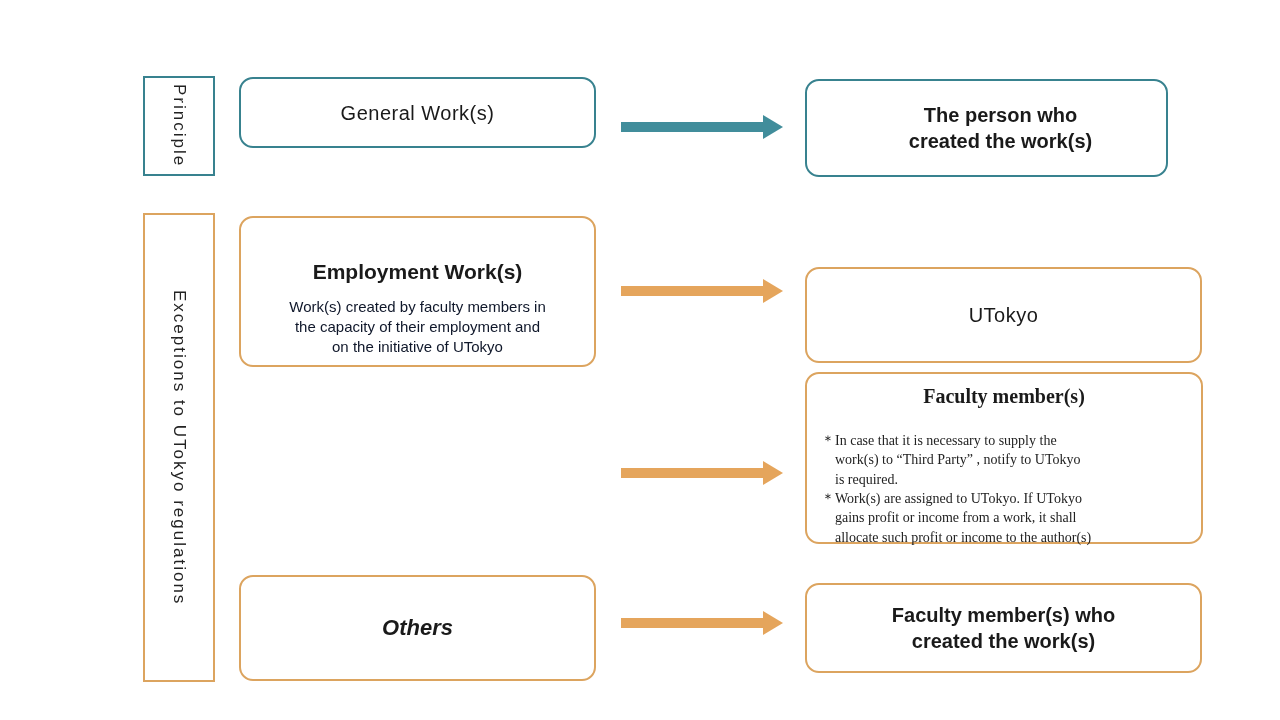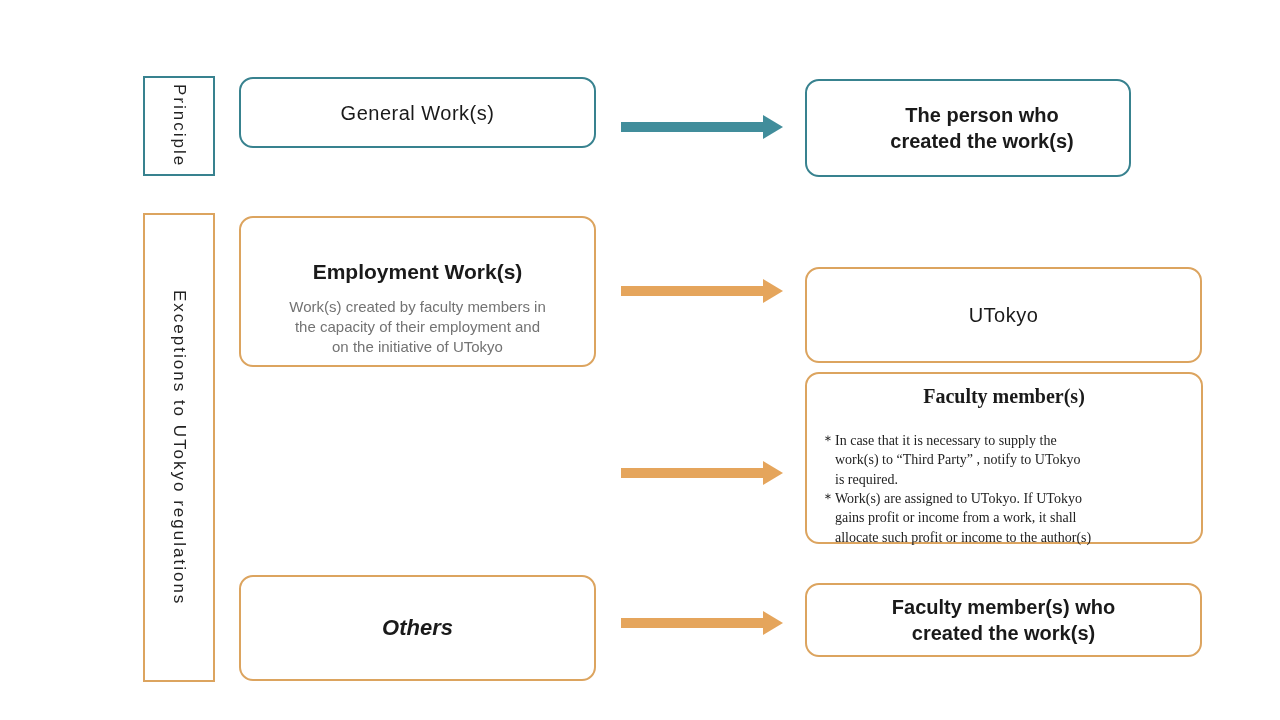--- a/index.html
+++ b/index.html
@@ -30,21 +30,21 @@
     position:absolute;border:2px solid;border-radius:14px;background:#fff;
     display:flex;flex-direction:column;align-items:center;justify-content:center;
     box-sizing:border-box;text-align:center;
   }
   .node.teal{border-color:var(--teal);}
   .node.orange{border-color:var(--orange);}
   .title{font-size:20px;font-weight:bold;line-height:1.3;white-space:pre-line;}
   .title.regular{font-weight:normal;letter-spacing:0.5px;}
   .title.big{font-size:21px;margin-top:33px;}
   .desc{
-    font-size:15px;line-height:1.35;color:#737373;white-space:pre-line;margin-top:11px;
+    font-size:15px;line-height:1.35;color:#0f172a;white-space:pre-line;margin-top:11px;
   }
   .notes{
     margin-top:22px;width:100%;padding:0 12px 0 14px;box-sizing:border-box;text-align:left;
   }
   .note{
     font-size:14px;line-height:1.38;color:#222;white-space:pre-line;
     padding-left:14px;text-indent:-14px;
   }
   
   .arrow{position:absolute;display:flex;align-items:center;width:162px;height:24px;}
@@ -52,27 +52,27 @@
   .arrow .head{width:0;height:0;border-top:12px solid transparent;border-bottom:12px solid transparent;border-left:20px solid;}
   .arrow.teal .shaft{background:var(--arrow_teal);}
   .arrow.teal .head{border-left-color:var(--arrow_teal);}
   .arrow.orange .shaft{background:var(--arrow_orange);}
   .arrow.orange .head{border-left-color:var(--arrow_orange);}
 
   
   #principle-box{left:143px;top:76px;width:72px;height:100px;}
   #exceptions-box{left:143px;top:213px;width:72px;height:469px;}
   #general-box{left:239px;top:77px;width:357px;height:71px;}
-  #person-box{left:805px;top:79px;width:326px;height:98px;padding-left:28px;}
+  #person-box{left:805px;top:79px;width:363px;height:98px;padding-left:28px;}
   #employment-box{left:239px;top:216px;width:357px;height:151px;}
   #utokyo-box{left:805px;top:243px;width:397px;height:96px;margin-top:24px;}
   #related-box{left:239px;top:398px;width:359px;height:150px;}
   #faculty-box{left:805px;top:372px;width:398px;height:172px;justify-content:flex-start;padding-top:9px;font-family:Liberation Serif, serif;}
   #others-box{left:239px;top:575px;width:357px;height:106px;}
-  #faculty-who-box{left:805px;top:583px;width:397px;height:74px;}
+  #faculty-who-box{left:805px;top:583px;width:397px;height:90px;}
   #arrow-1{left:621px;top:115px;}
   #arrow-2{left:621px;top:279px;}
   #arrow-3{left:621px;top:461px;}
   #arrow-4{left:621px;top:611px;}
 </style>
 </head>
 <body>
 
 <div class="canvas">
 

